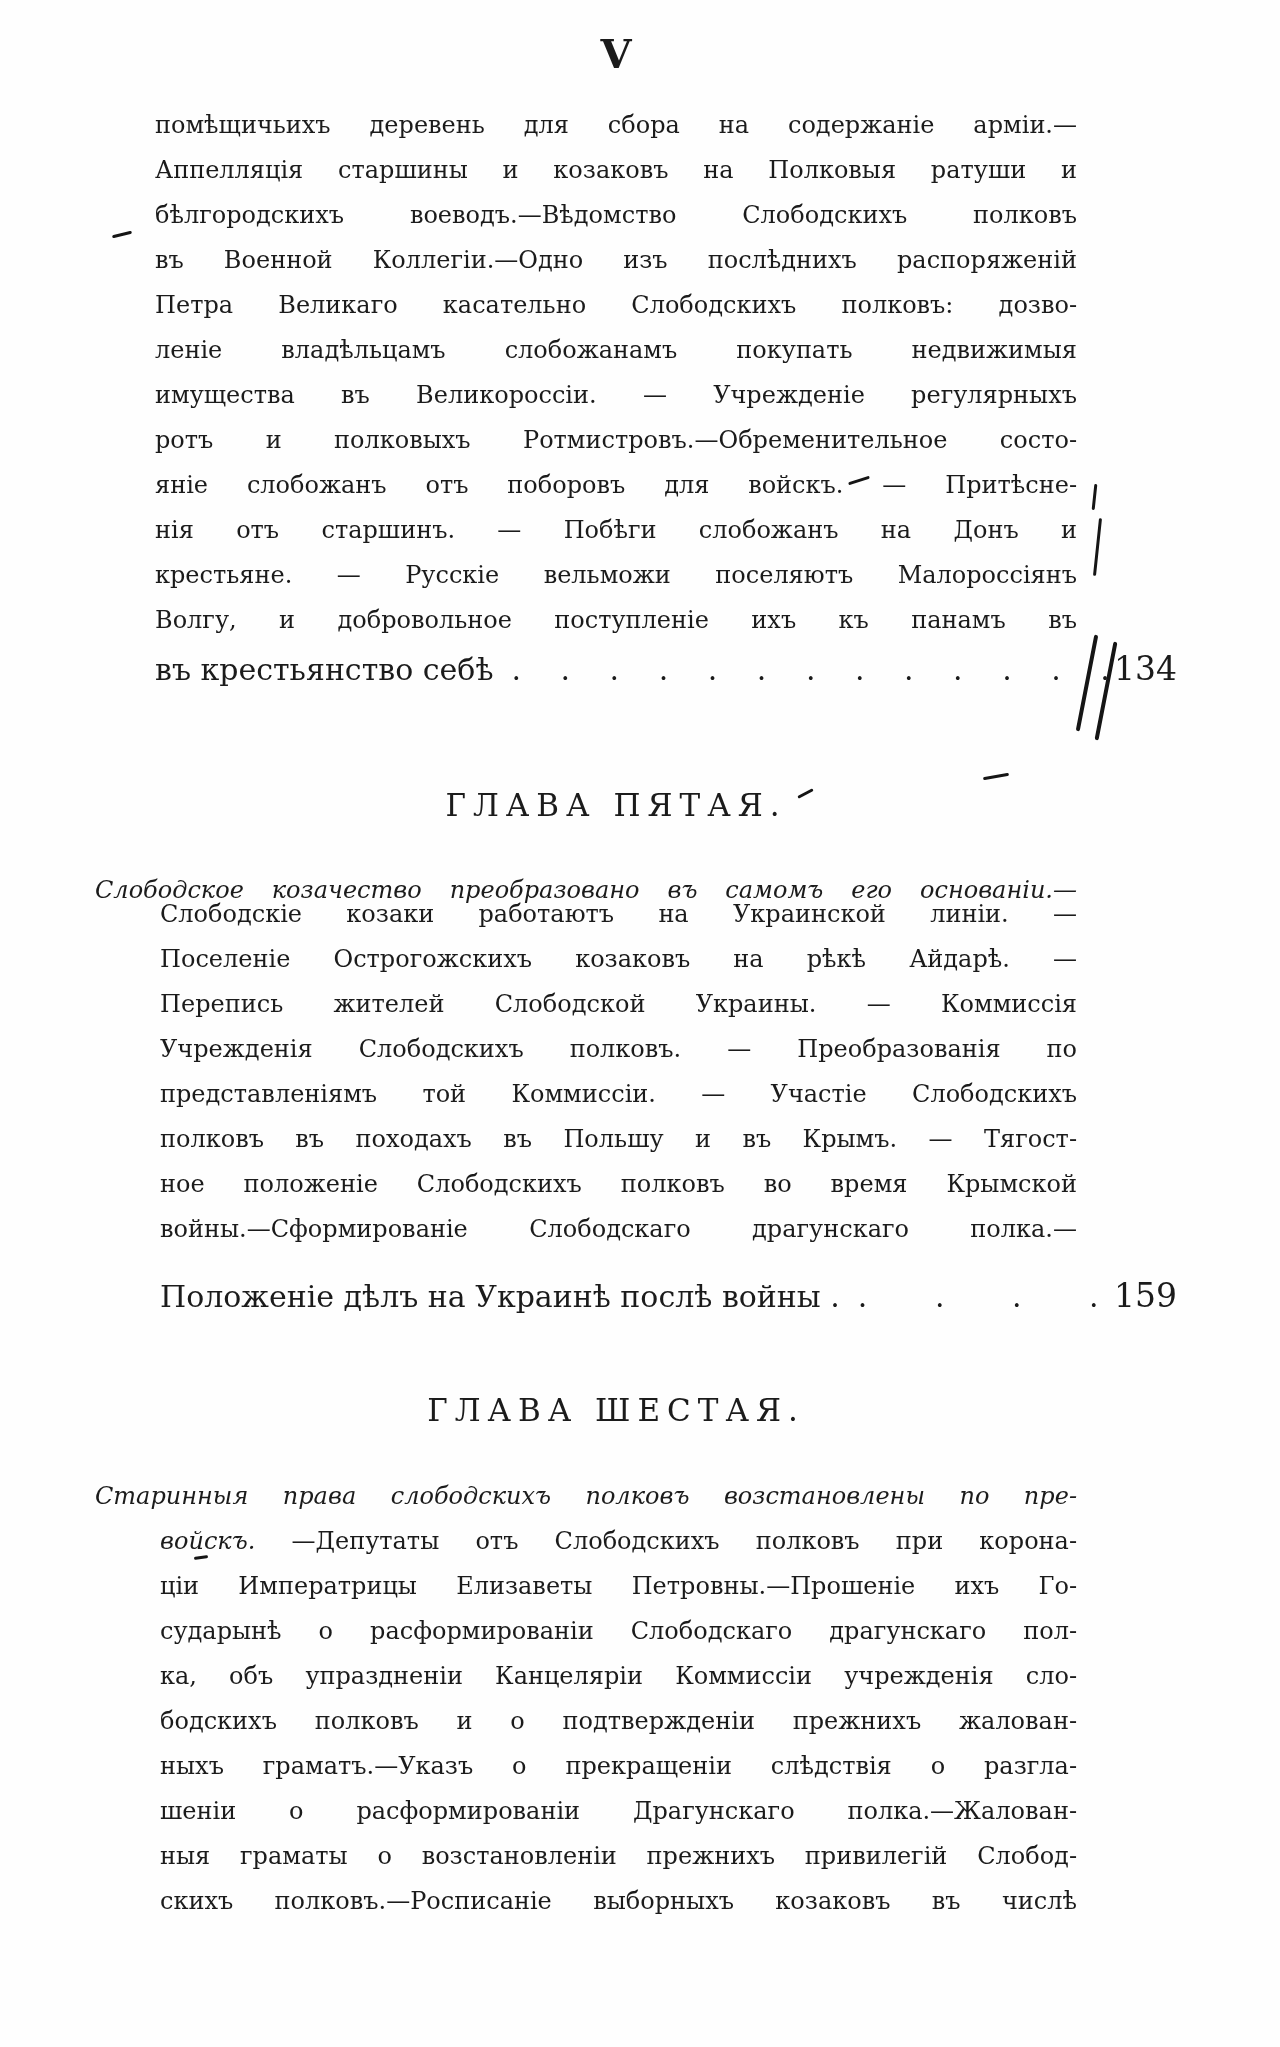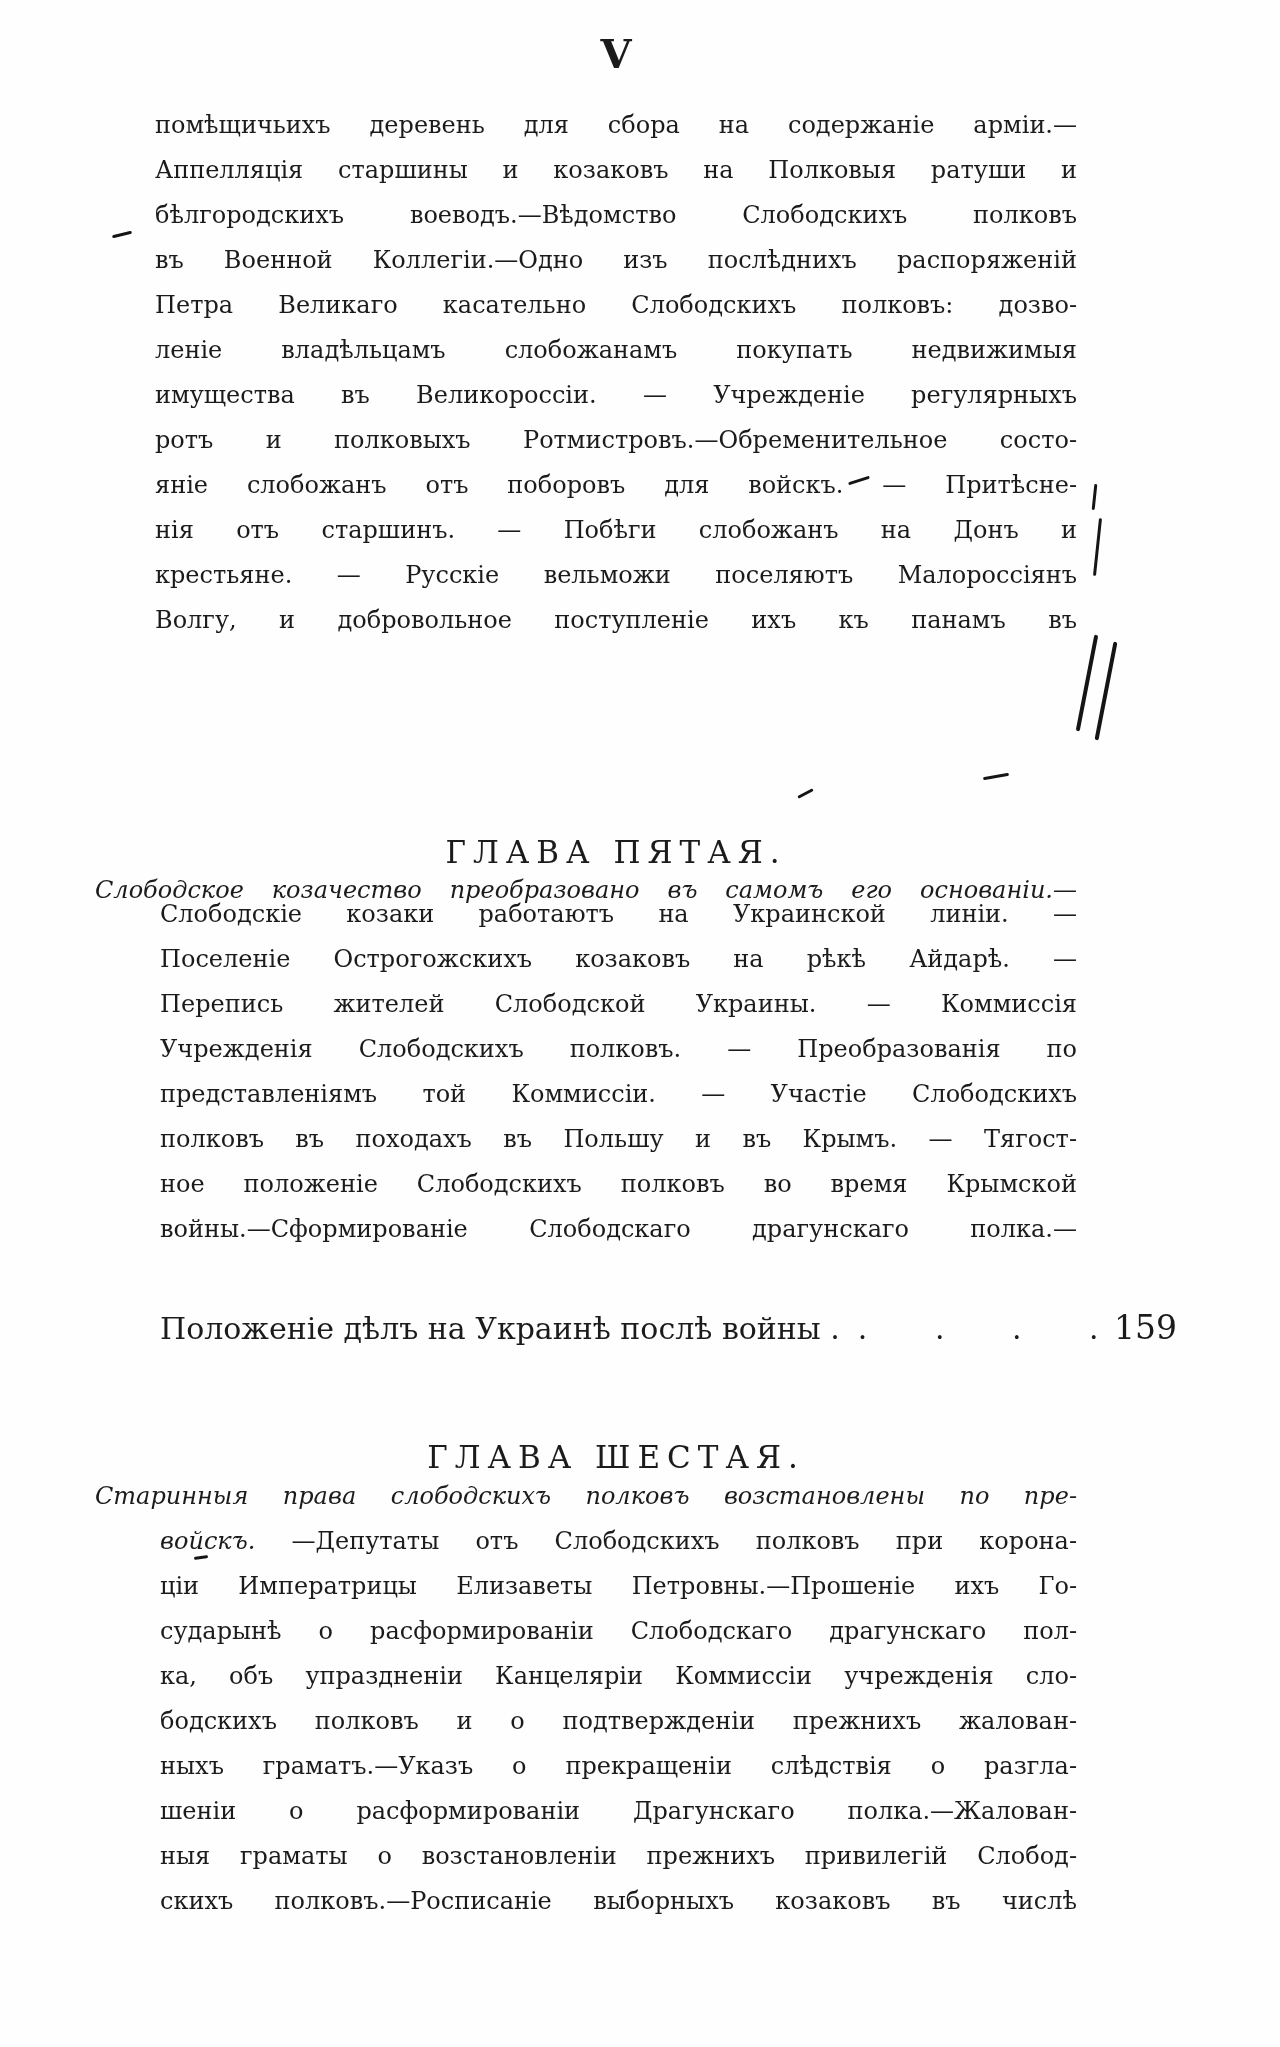--- a/index.html
+++ b/index.html
@@ -18,21 +18,21 @@
   .tline{
     height:45px;line-height:45px;font-size:24px;
     text-align:justify;text-align-last:justify;
     overflow:hidden;white-space:nowrap;
   }
   .lines{position:absolute;}
   .italic{font-style:italic;}
   .heading{
     position:absolute;left:155px;width:922px;
     text-align:center;font-size:31px;letter-spacing:7px;
-    line-height:34px;white-space:nowrap;margin-top:47px;
+    line-height:34px;white-space:nowrap;
   }
   .leader{
     position:absolute;display:flex;align-items:baseline;
     font-size:30px;line-height:45px;height:45px;overflow:hidden;
   }
   .leader-text{white-space:nowrap;}
   .leader-dots{
     flex:1;overflow:hidden;white-space:nowrap;
     padding-left:18px;letter-spacing:0;
   }
@@ -55,37 +55,42 @@
     <div class="tline">въ Военной Коллегіи.—Одно изъ послѣднихъ распоряженій</div>
     <div class="tline">Петра Великаго касательно Слободскихъ полковъ: дозво-</div>
     <div class="tline">леніе владѣльцамъ слобожанамъ покупать недвижимыя</div>
     <div class="tline">имущества въ Великороссіи. — Учрежденіе регулярныхъ</div>
     <div class="tline">ротъ и полковыхъ Ротмистровъ.—Обременительное состо-</div>
     <div class="tline">яніе слобожанъ отъ поборовъ для войскъ. — Притѣсне-</div>
     <div class="tline">нія отъ старшинъ. — Побѣги слобожанъ на Донъ и</div>
     <div class="tline">крестьяне. — Русскіе вельможи поселяютъ Малороссіянъ</div>
     <div class="tline">Волгу, и добровольное поступленіе ихъ къ панамъ въ</div>
   </div>
+  <div class="leader" style="left:155px;top:646px;width:1022px;">
+    <span class="leader-text">въ крестьянство себѣ</span>
+    <span class="leader-dots wide">. . . . . . . . . . . . .</span>
+    <span class="leader-page">134</span>
+  </div>
 
   <div class="heading" style="top:788px;">ГЛАВА ПЯТАЯ.</div>
 
   <div class="lines" style="left:95px;top:868px;width:982px;">
     <div class="tline italic">Слободское козачество преобразовано въ самомъ его основаніи.—</div>
   </div>
   <div class="lines" style="left:160px;top:892px;width:917px;">
     <div class="tline">Слободскіе козаки работаютъ на Украинской линіи. —</div>
     <div class="tline">Поселеніе Острогожскихъ козаковъ на рѣкѣ Айдарѣ. —</div>
     <div class="tline">Перепись жителей Слободской Украины. — Коммиссія</div>
     <div class="tline">Учрежденія Слободскихъ полковъ. — Преобразованія по</div>
     <div class="tline">представленіямъ той Коммиссіи. — Участіе Слободскихъ</div>
     <div class="tline">полковъ въ походахъ въ Польшу и въ Крымъ. — Тягост-</div>
     <div class="tline">ное положеніе Слободскихъ полковъ во время Крымской</div>
     <div class="tline">войны.—Сформированіе Слободскаго драгунскаго полка.—</div>
   </div>
-  <div class="leader" style="left:160px;top:1273px;width:1017px;margin-top:32px;">
+  <div class="leader" style="left:160px;top:1273px;width:1017px;">
     <span class="leader-text">Положеніе дѣлъ на Украинѣ послѣ войны .</span>
     <span class="leader-dots xwide">. . . . . .</span>
     <span class="leader-page">159</span>
   </div>
 
   <div class="heading" style="top:1393px;">ГЛАВА ШЕСТАЯ.</div>
 
   <div class="lines" style="left:95px;top:1474px;width:982px;">
     <div class="tline italic">Старинныя права слободскихъ полковъ возстановлены по пре-</div>
   </div>

